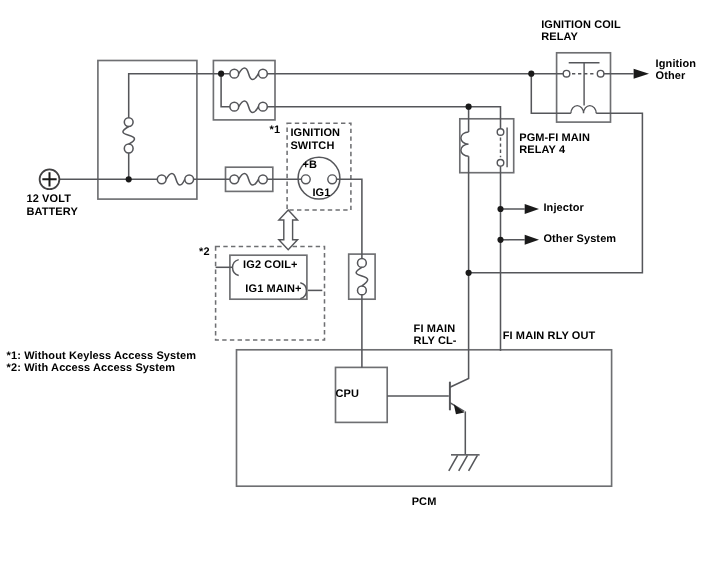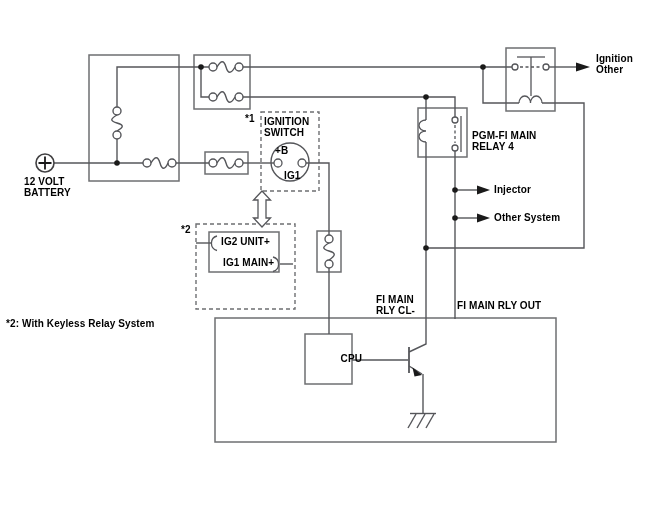--- a/index.html
+++ b/index.html
@@ -168,56 +168,62 @@
       <circle cx="117" cy="163" r="2.8"></circle>
       <circle cx="201" cy="67" r="2.8"></circle>
       <circle cx="483" cy="67" r="2.8"></circle>
       <circle cx="426" cy="97" r="2.8"></circle>
       <circle cx="426" cy="248" r="2.8"></circle>
       <circle cx="455" cy="190" r="2.8"></circle>
       <circle cx="455" cy="218" r="2.8"></circle>
     </g>
   </svg>
 
+  <div class="lbl" style="left:492px;top:18px;">
+    <span class="ln">IGNITION COIL</span>
+    <span class="ln">RELAY</span>
+  </div>
 
   <div class="lbl" style="left:596px;top:54px;">
     <span class="ln">Ignition</span>
     <span class="ln">Other</span>
   </div>
 
-  <div class="lbl" style="left:472px;top:131px;">
+  <div class="lbl" style="left:472px;top:121px;">
     <span class="ln">PGM-FI MAIN</span>
     <span class="ln">RELAY 4</span>
   </div>
 
   <div class="lbl" style="left:494px;top:185px;text-align:right;">Injector</div>
   <div class="lbl" style="left:494px;top:213px;">Other System</div>
 
   <div class="lbl" style="left:245px;top:114px;">*1</div>
   <div class="lbl" style="left:264px;top:117px;">
     <span class="ln">IGNITION</span>
     <span class="ln">SWITCH</span>
   </div>
   <div class="lbl" style="left:275px;top:146px;">+B</div>
   <div class="lbl" style="left:284px;top:171px;">IG1</div>
 
   <div class="lbl" style="left:181px;top:225px;">*2</div>
-  <div class="lbl" style="left:221px;top:237px;">IG2 UNIT+</div>
+  <div class="lbl" style="left:221px;top:237px;">IG2 COIL+</div>
   <div class="lbl" style="left:223px;top:258px;">IG1 MAIN+</div>
 
   <div class="lbl" style="left:24px;top:177px;">
     <span class="ln">12 VOLT</span>
     <span class="ln">BATTERY</span>
   </div>
 
   <div class="lbl" style="left:6px;top:319px;line-height:10.5px;">
-    <span class="ln">*2: With Keyless Relay System</span>
+    <span class="ln">*1: Without Keyless Access System</span>
+    <span class="ln">*2: With Access Access System</span>
   </div>
 
   <div class="lbl" style="left:376px;top:295px;">
     <span class="ln">FI MAIN</span>
     <span class="ln">RLY CL-</span>
   </div>
   <div class="lbl" style="left:457px;top:301px;">FI MAIN RLY OUT</div>
 
-  <div class="lbl" style="left:305px;top:354px;width:57px;text-align:right;">CPU</div>
+  <div class="lbl" style="left:305px;top:354px;width:57px;text-align:left;">CPU</div>
+  <div class="lbl" style="left:215px;top:452px;width:341px;text-align:center;">PCM</div>
 
 </div>
 
 </body></html>

